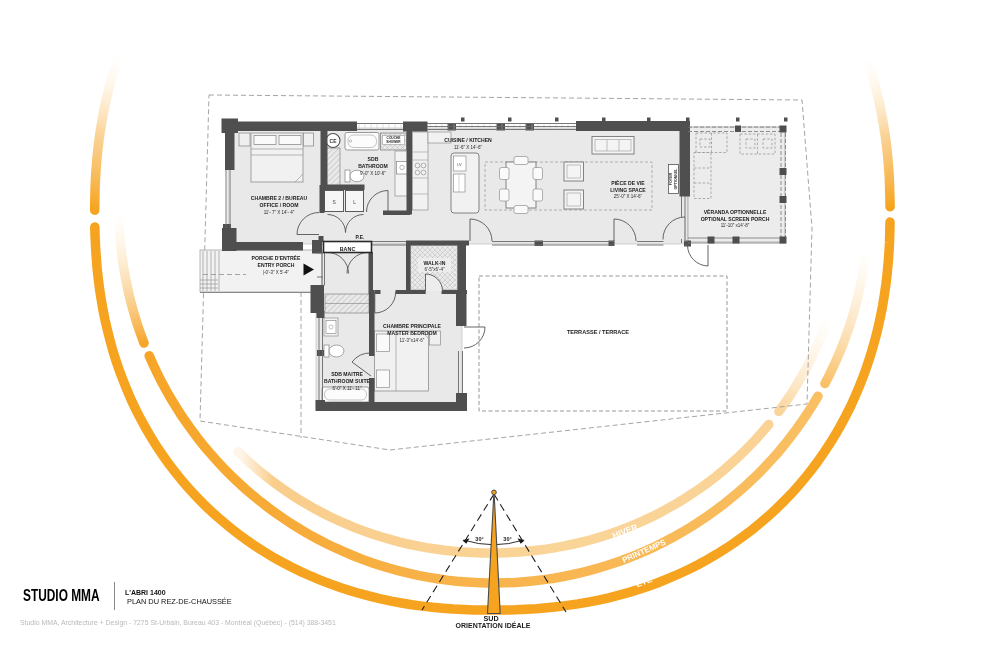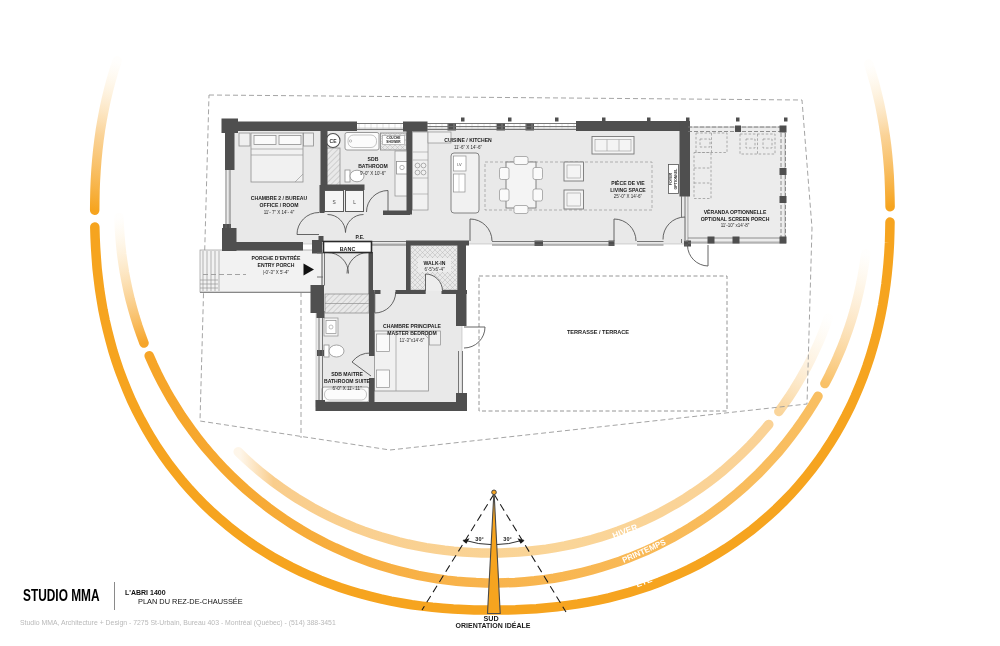--- a/index.html
+++ b/index.html
@@ -559,16 +559,16 @@
 
 </svg>
 
 
 <div style="position:absolute;left:23px;top:586px;font-size:16.5px;font-weight:bold;color:#000;letter-spacing:0px;transform:scaleX(0.72);transform-origin:left center;white-space:nowrap;">STUDIO MMA</div>
 
 <div style="position:absolute;left:114px;top:582px;width:1px;height:28px;background:#8a8a8a;"></div>
 
 <div style="position:absolute;left:125px;top:588.5px;font-size:7px;font-weight:bold;color:#111;">L'ABRI 1400</div>
 
-<div style="position:absolute;left:138px;top:596.5px;font-size:7.4px;color:#111;">PLAN DU REZ-DE-CHAUSSÉE</div>
+<div style="position:absolute;left:127px;top:596.5px;font-size:7.4px;color:#111;">PLAN DU REZ-DE-CHAUSSÉE</div>
 
 <div style="position:absolute;left:20px;top:619px;font-size:6.9px;color:#b9b9b9;">Studio MMA, Architecture + Design - 7275 St-Urbain, Bureau 403 - Montréal (Québec) - (514) 388-3451</div>
 </div>
 
 </body></html>

